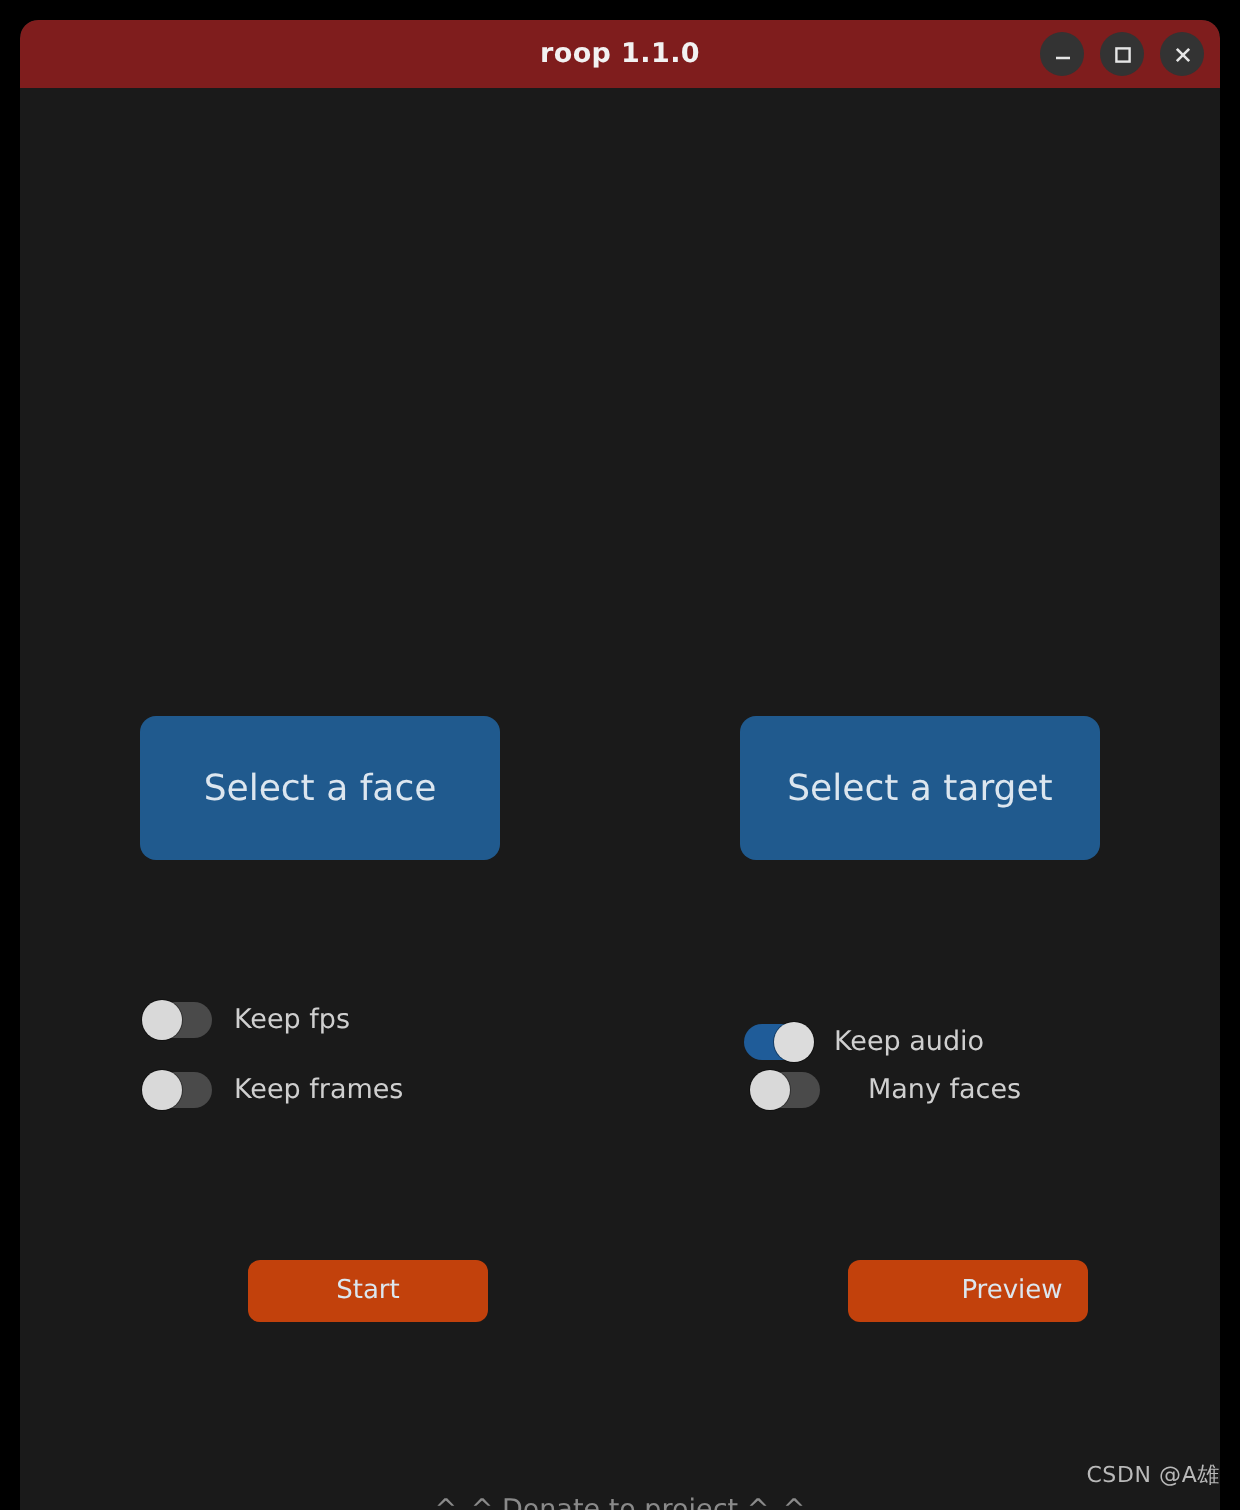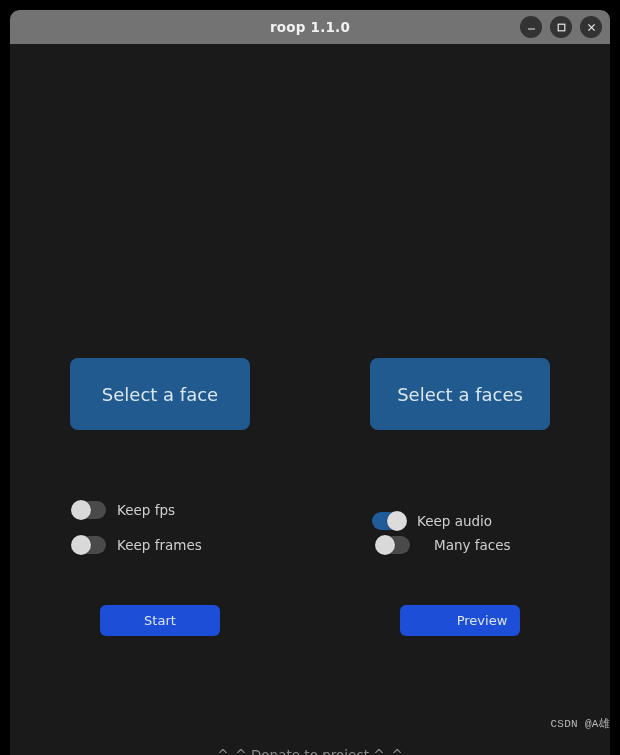--- a/index.html
+++ b/index.html
@@ -28,21 +28,21 @@
     overflow: hidden;
     display: flex;
     flex-direction: column;
   }
 
   
   #title-bar {
     position: relative;
     height: 34px;
     flex: 0 0 34px;
-    background: #737373;
+    background: #7f1d1d;
     border-top-left-radius: 9px;
     border-top-right-radius: 9px;
     display: flex;
     align-items: center;
     justify-content: center;
   }
   #window-title {
     color: #f2f2f2;
     font-size: 13.5px;
     font-weight: bold;
@@ -144,31 +144,32 @@
   }
   .switch-label {
     color: #cfcfcf;
     font-size: 13.5px;
     white-space: nowrap;
   }
 
   
   .action-btn {
     position: absolute;
-    top: 561px;
+    top: 586px;
     width: 120px;
     height: 31px;
-    background: #1d4ed8;
+    background: #c2410c;
     border: none;
     border-radius: 6px;
     color: #dce6ef;
     font-size: 13px;
     font-family: "DejaVu Sans", "Liberation Sans", sans-serif;
     cursor: pointer;
     padding: 0;
+    margin-left: 24px;
   }
   #start-button   { left: 90px; }
   #destroy-button { left: 240px; }
   #preview-button { left: 390px; padding-left: 44px; }
 
   
   #status-label {
     position: absolute;
     left: 0;
     top: 703px;
@@ -176,26 +177,25 @@
     text-align: center;
     color: #8a8a8a;
     font-size: 13.5px;
     cursor: pointer;
   }
 
   
   #watermark {
     position: absolute;
     right: 10px;
-    bottom: 24px;
+    bottom: 10px;
     color: #b9b9b9;
     font-size: 11px;
     letter-spacing: 0.3px;
     z-index: 5;
-    font-family: Liberation Mono, monospace;
   }
 </style>
 </head>
 <body>
 
 <div id="app-window">
 
   <div id="title-bar">
     <div id="window-title">roop 1.1.0</div>
 
@@ -224,21 +224,21 @@
       </div>
     </div>
   </div>
 
   <div id="window-body">
 
     <div id="preview-area"></div>
 
     <button class="big-btn" id="select-face-button">Select a face</button>
 
-    <button class="big-btn" id="select-target-button">Select a faces</button>
+    <button class="big-btn" id="select-target-button">Select a target</button>
 
     <div class="switch-row" id="row-keep-fps">
       <div class="switch">
         <div class="knob"></div>
       </div>
       <div class="switch-label">Keep fps</div>
     </div>
 
     <div class="switch-row" id="row-keep-frames">
       <div class="switch">

